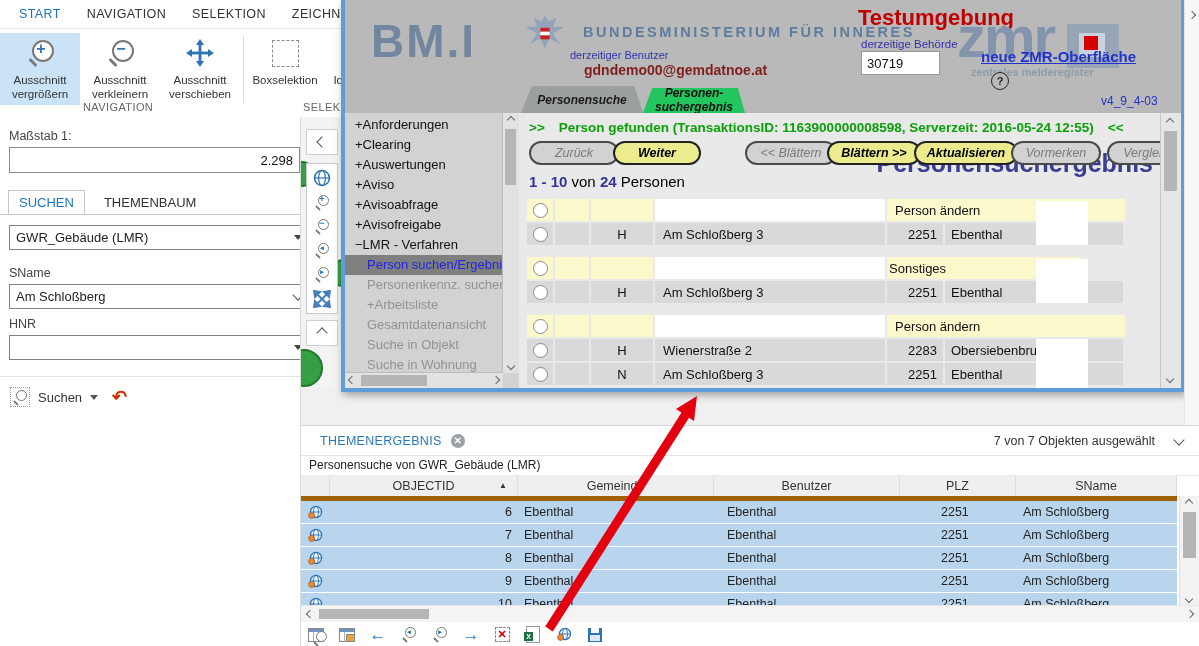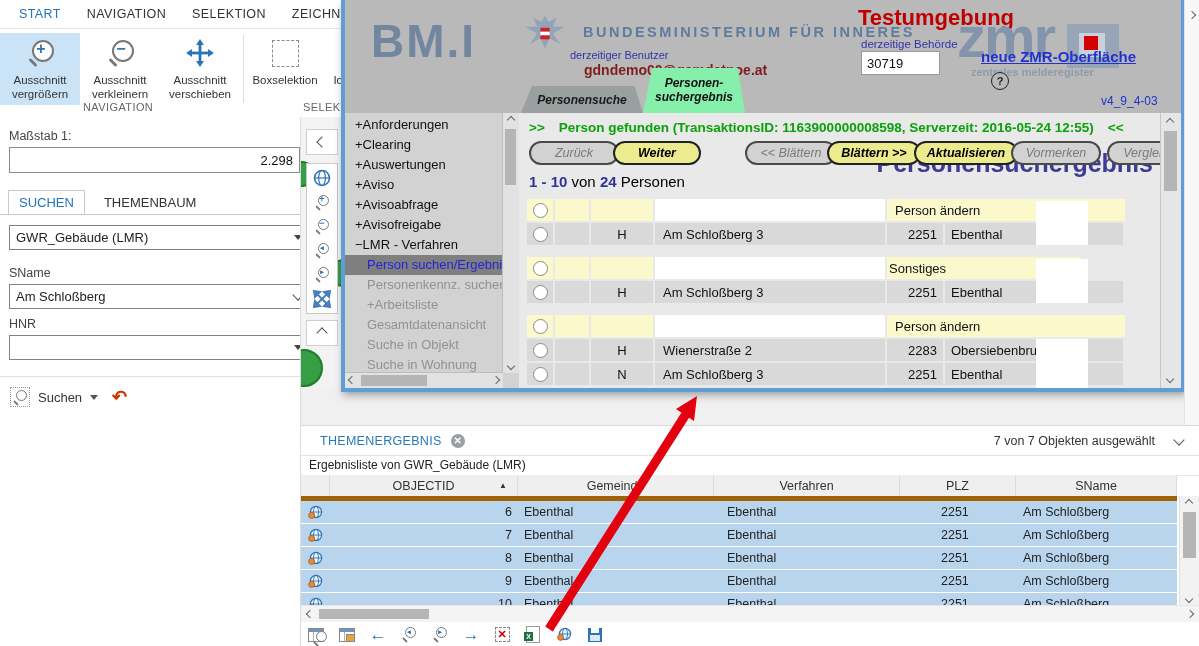--- a/index.html
+++ b/index.html
@@ -86,21 +86,21 @@
   .zmrsquare .red{position:absolute;left:17px;top:12px;width:14px;height:14px;background:#d40000;}
   .zmrlink{position:absolute;left:636px;top:48px;font-size:15px;font-weight:bold;color:#2233cc;text-decoration:underline;white-space:nowrap;}
   .zmrsub{position:absolute;left:626px;top:66px;font-size:11px;font-weight:bold;color:#8d9bab;white-space:nowrap;}
   .helpcirc{position:absolute;left:646px;top:72px;width:16px;height:16px;border:1.7px solid #222;border-radius:50%;
             display:flex;align-items:center;justify-content:center;font-size:11px;font-weight:bold;color:#222;background:#b9b9b9;}
   .zmrver{position:absolute;left:756px;top:94px;font-size:12px;color:#2233cc;}
   .ztab{position:absolute;bottom:0;height:27px;display:flex;align-items:center;justify-content:center;
         font-size:12px;font-weight:bold;font-style:italic;text-align:center;
         clip-path:polygon(9% 0,93% 0,100% 100%,0 100%);filter:drop-shadow(0 0 1px #333);}
   .ztab.gray{left:176px;width:122px;background:#9aa0a0;color:#1a1a1a;}
-  .ztab.yellow{left:298px;width:102px;height:45px;background:#86efac;color:#111;line-height:1.1;z-index:2;}
+  .ztab.yellow{left:298px;width:102px;height:25px;background:#22c55e;color:#111;line-height:1.1;z-index:2;}
   .zmr-body{position:relative;display:flex;height:275px;background:#e9e9e9;}
   .zmr-menu{position:relative;width:174px;background:#d2d2d2;font-size:13px;overflow:hidden;flex:none;}
   .zmenu-list{position:absolute;left:0;top:2px;right:16px;bottom:15px;overflow:hidden;}
   .zmenu-item{height:20px;line-height:20px;padding-left:10px;white-space:nowrap;color:#111;}
   .zmenu-item.sub{padding-left:22px;}
   .zmenu-item.disabled{color:#929292;}
   .zmenu-item.selected{background:#7f7f7f;color:#2424e0;}
   .mscroll-v{position:absolute;right:0;top:0;bottom:15px;width:16px;background:#e2e2e2;border-left:1px solid #bdbdbd;}
   .mscroll-h{position:absolute;left:0;right:16px;bottom:0;height:15px;background:#e2e2e2;border-top:1px solid #bdbdbd;}
   .sthumb{position:absolute;background:#b5b5b5;}
@@ -516,27 +516,27 @@
       </span>
   </div>
 
   <div class="bottom-panel">
     <div class="bp-header">
       <span class="bp-tab">THEMENERGEBNIS</span>
       <span class="closeic">✕</span>
       <span class="bp-sel">7 von 7 Objekten ausgewählt</span>
       <span class="bp-chev chev down"></span>
     </div>
-    <div class="bp-sub">Ergebnisliste von GWR_Gebäude (LMR)</div>
+    <div class="bp-sub">Personensuche von GWR_Gebäude (LMR)</div>
     <div class="btable" id="bottom-table">
         <div class="brow head">
           <div class="bcell c-ic"></div>
           <div class="bcell c-id">OBJECTID<span class="sorttri">▲</span></div>
           <div class="bcell c-gem">Gemeinde</div>
-          <div class="bcell c-ort">Verfahren</div>
+          <div class="bcell c-ort">Benutzer</div>
           <div class="bcell c-plz">PLZ</div>
           <div class="bcell c-sn">SName</div>
         </div>
         <div class="brow">
           <div class="bcell c-ic">
   <svg width="15" height="15" viewBox="0 0 15 15">
     <circle cx="8" cy="7" r="5.6" fill="#eaf2fa" stroke="#2e74b5" stroke-width="1.2"></circle>
     <ellipse cx="8" cy="7" rx="2.5" ry="5.6" fill="none" stroke="#2e74b5" stroke-width="0.9"></ellipse>
     <line x1="2.4" y1="7" x2="13.6" y2="7" stroke="#2e74b5" stroke-width="0.9"></line>
     <circle cx="3.6" cy="10.4" r="3" fill="#e8883a" stroke="#b05c14" stroke-width="0.8"></circle>

